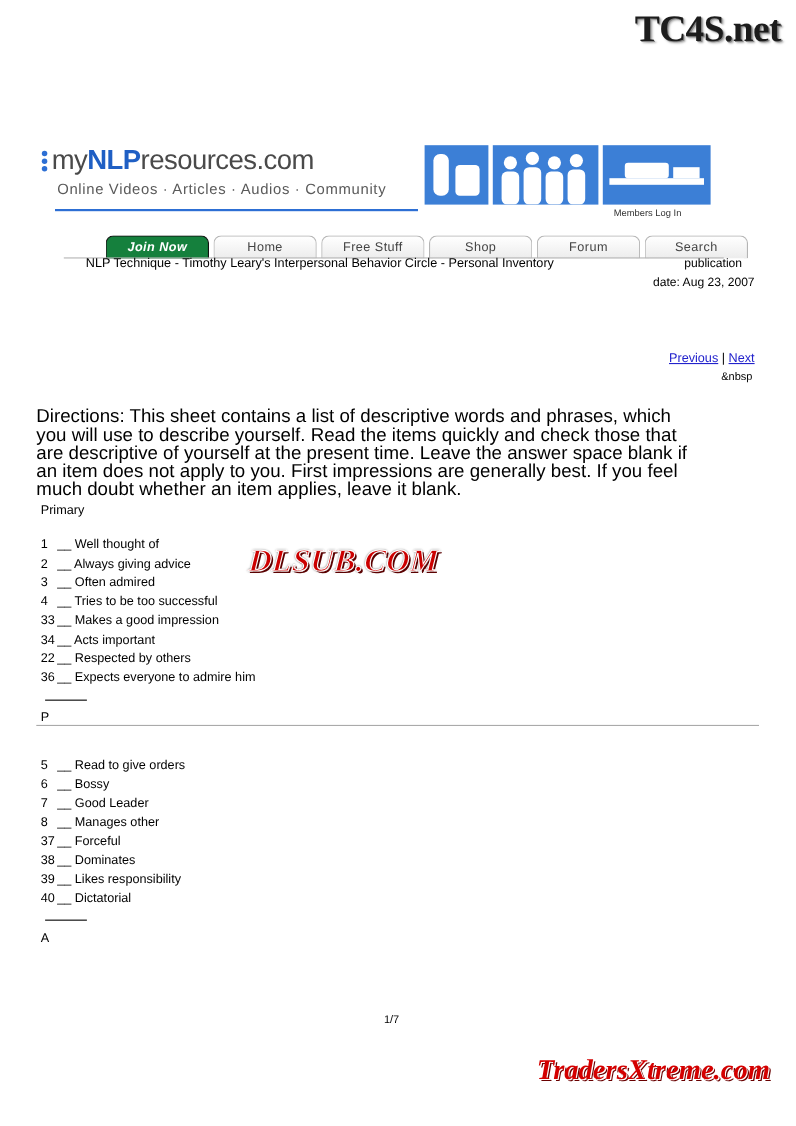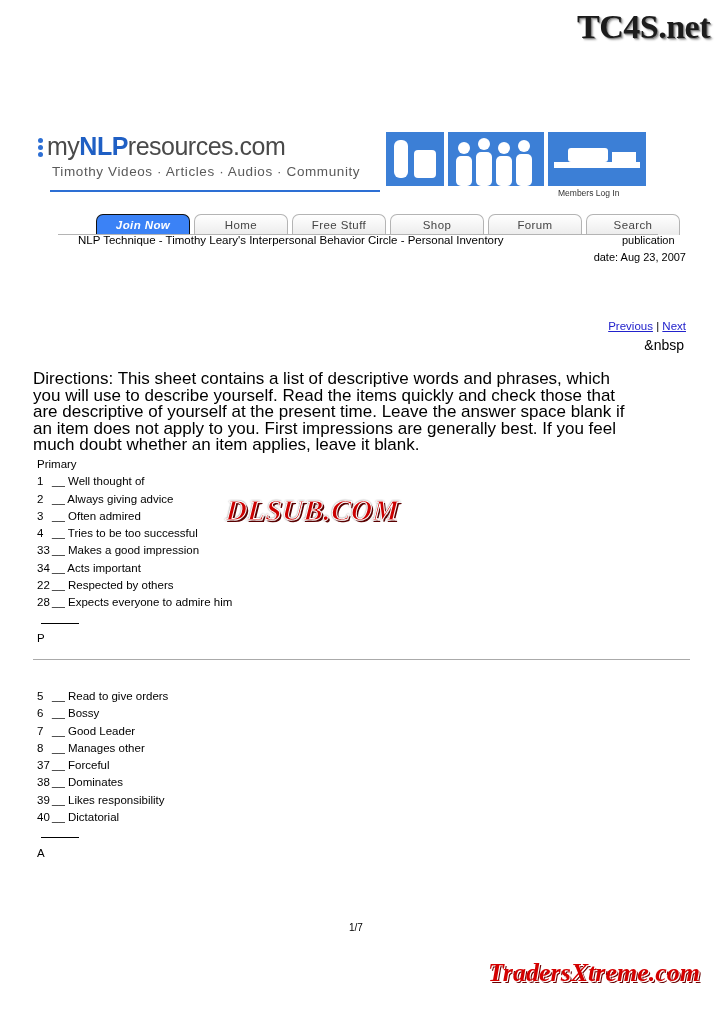--- a/index.html
+++ b/index.html
@@ -131,21 +131,21 @@
     color: #444;
     border: 1px solid #b4b4b4;
     border-bottom: none;
     border-radius: 7px 7px 0 0;
     background: linear-gradient(#ffffff, #ececec);
     letter-spacing: 0.4px;
     font-family: "Liberation Sans", sans-serif;
   }
   .tab.join {
     left: 38px; width: 92px;
-    background: #3b82f6;
+    background: #15803d;
     color: #fff;
     font-weight: bold;
     font-style: italic;
     border-color: #111;
   }
   .tab.t2 { left: 136px; width: 92px; }
   .tab.t3 { left: 234px; width: 92px; }
   .tab.t4 { left: 332px; width: 92px; }
   .tab.t5 { left: 430px; width: 92px; }
   .tab.t6 { left: 528px; width: 92px; text-align: center; }
@@ -194,21 +194,21 @@
   }
   .pagenav a {
     color: #2222cc;
     text-decoration: underline;
   }
   .pagenav .sep { color: #000; }
   .nbsp-line {
     position: absolute;
     right: 40px;
     top: 337px;
-    font-size: 14px;
+    font-size: 10px;
     color: #000;
   }
 
   
   .directions {
     position: absolute;
     left: 33px;
     top: 371px;
     width: 605px;
     font-size: 17px;
@@ -219,21 +219,21 @@
   
   .section {
     position: absolute;
     left: 37px;
     font-size: 11.5px;
     line-height: 17.3px;
     color: #000;
   }
   .section.one { top: 456px; }
   .section.two { top: 688px; }
-  .sec-head { margin-bottom: 0; }
+  .sec-head { margin-bottom: 14px; }
   .item { white-space: nowrap; }
   .item .num { display: inline-block; min-width: 15px; }
   .blank-line {
     display: inline-block;
     width: 38px;
     border-bottom: 1px solid #000;
     height: 9px;
     margin-left: 4px;
   }
   .letter { margin-top: 1px; }
@@ -290,21 +290,21 @@
 <div class="tc4s">TC4S.net</div>
 
 <div class="header">
 
   <div class="logo-area">
     <div class="logo-line1">
       <span class="bullet-col">
         <span></span><span></span><span></span>
       </span><span class="my">my</span><span class="nlp">NLP</span><span class="rest">resources.com</span>
     </div>
-    <div class="logo-line2">Timothy Videos · Articles · Audios · Community</div>
+    <div class="logo-line2">Online Videos · Articles · Audios · Community</div>
     <div class="logo-underline"></div>
   </div>
 
   <div class="photos">
     <div class="photo p1">
       <div class="shape" style="left:8px;top:8px;width:14px;height:38px;border-radius:6px;"></div>
       <div class="shape" style="left:28px;top:18px;width:22px;height:28px;border-radius:4px;"></div>
     </div>
     <div class="photo p2">
       <div class="shape" style="left:10px;top:10px;width:12px;height:12px;border-radius:50%;"></div>
@@ -350,21 +350,21 @@
 
 <div class="section one">
   <div class="sec-head">Primary</div>
   <div class="item"><span class="num">1</span>__ <span>Well thought of</span></div>
   <div class="item"><span class="num">2</span>__ <span>Always giving advice</span></div>
   <div class="item"><span class="num">3</span>__ <span>Often admired</span></div>
   <div class="item"><span class="num">4</span>__ <span>Tries to be too successful</span></div>
   <div class="item"><span class="num">33</span>__ <span>Makes a good impression</span></div>
   <div class="item"><span class="num">34</span>__ <span>Acts important</span></div>
   <div class="item"><span class="num">22</span>__ <span>Respected by others</span></div>
-  <div class="item"><span class="num">28</span>__ <span>Expects everyone to admire him</span></div>
+  <div class="item"><span class="num">36</span>__ <span>Expects everyone to admire him</span></div>
   <div><span class="blank-line"></span></div>
   <div class="letter">P</div>
 </div>
 
 <div class="hr"></div>
 
 <div class="section two">
   <div class="item"><span class="num">5</span>__ <span>Read to give orders</span></div>
   <div class="item"><span class="num">6</span>__ <span>Bossy</span></div>
   <div class="item"><span class="num">7</span>__ <span>Good Leader</span></div>

